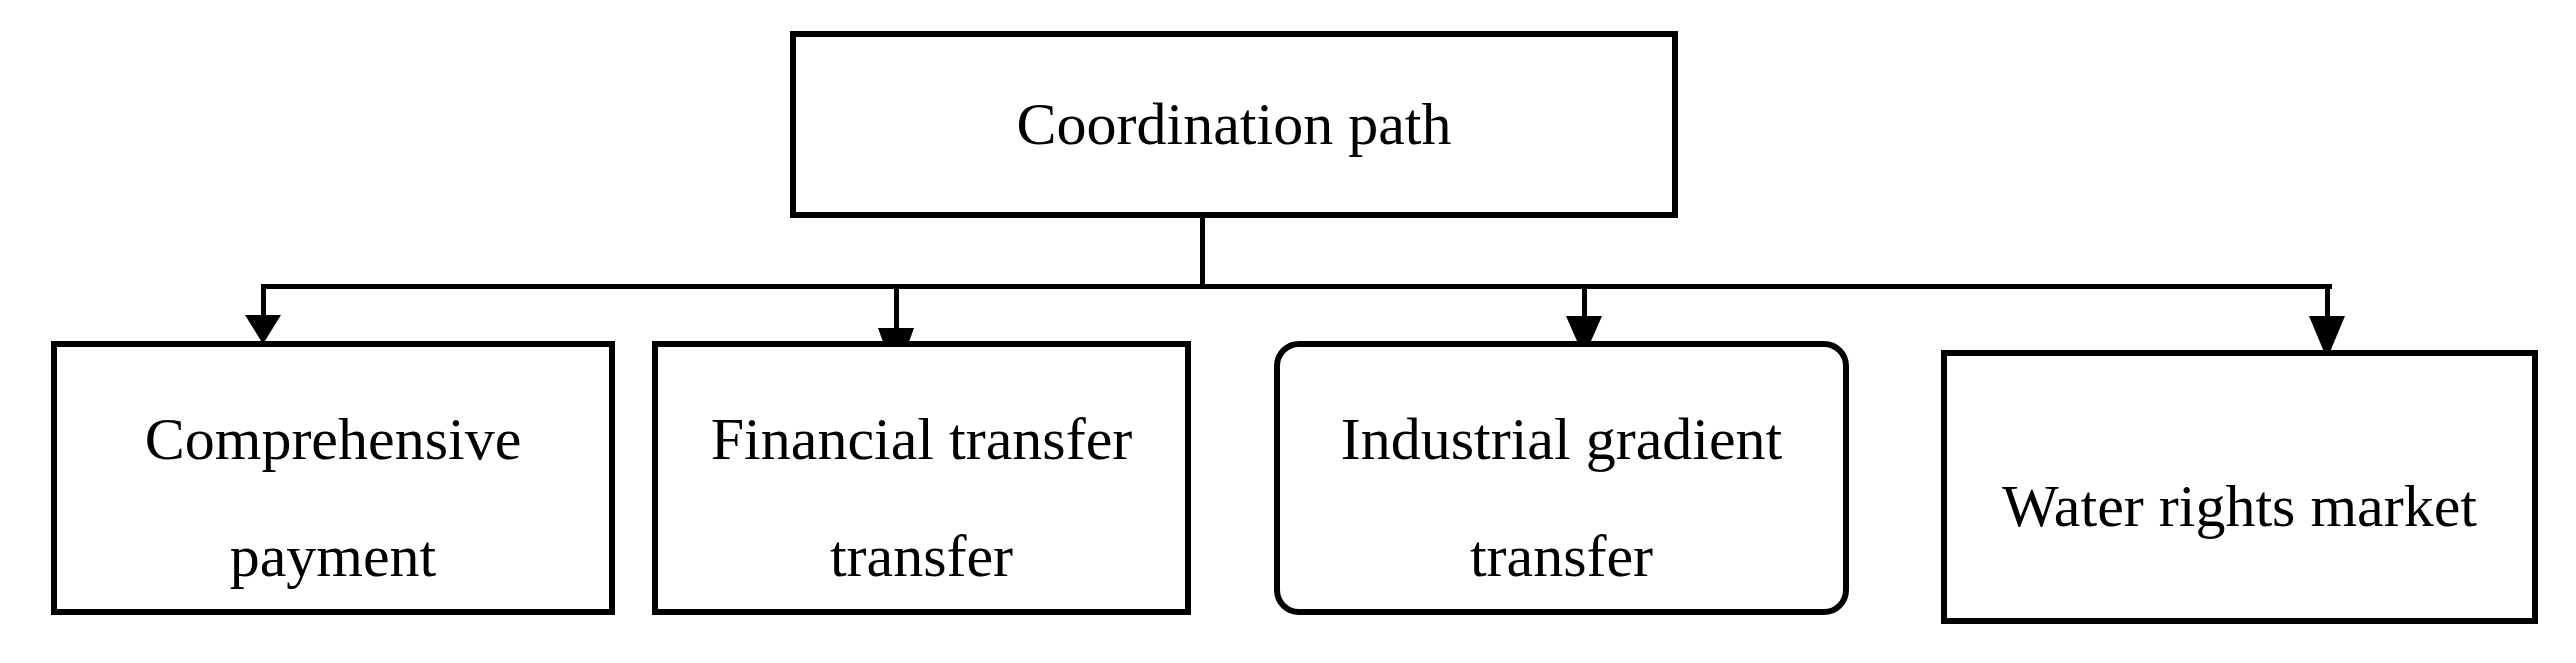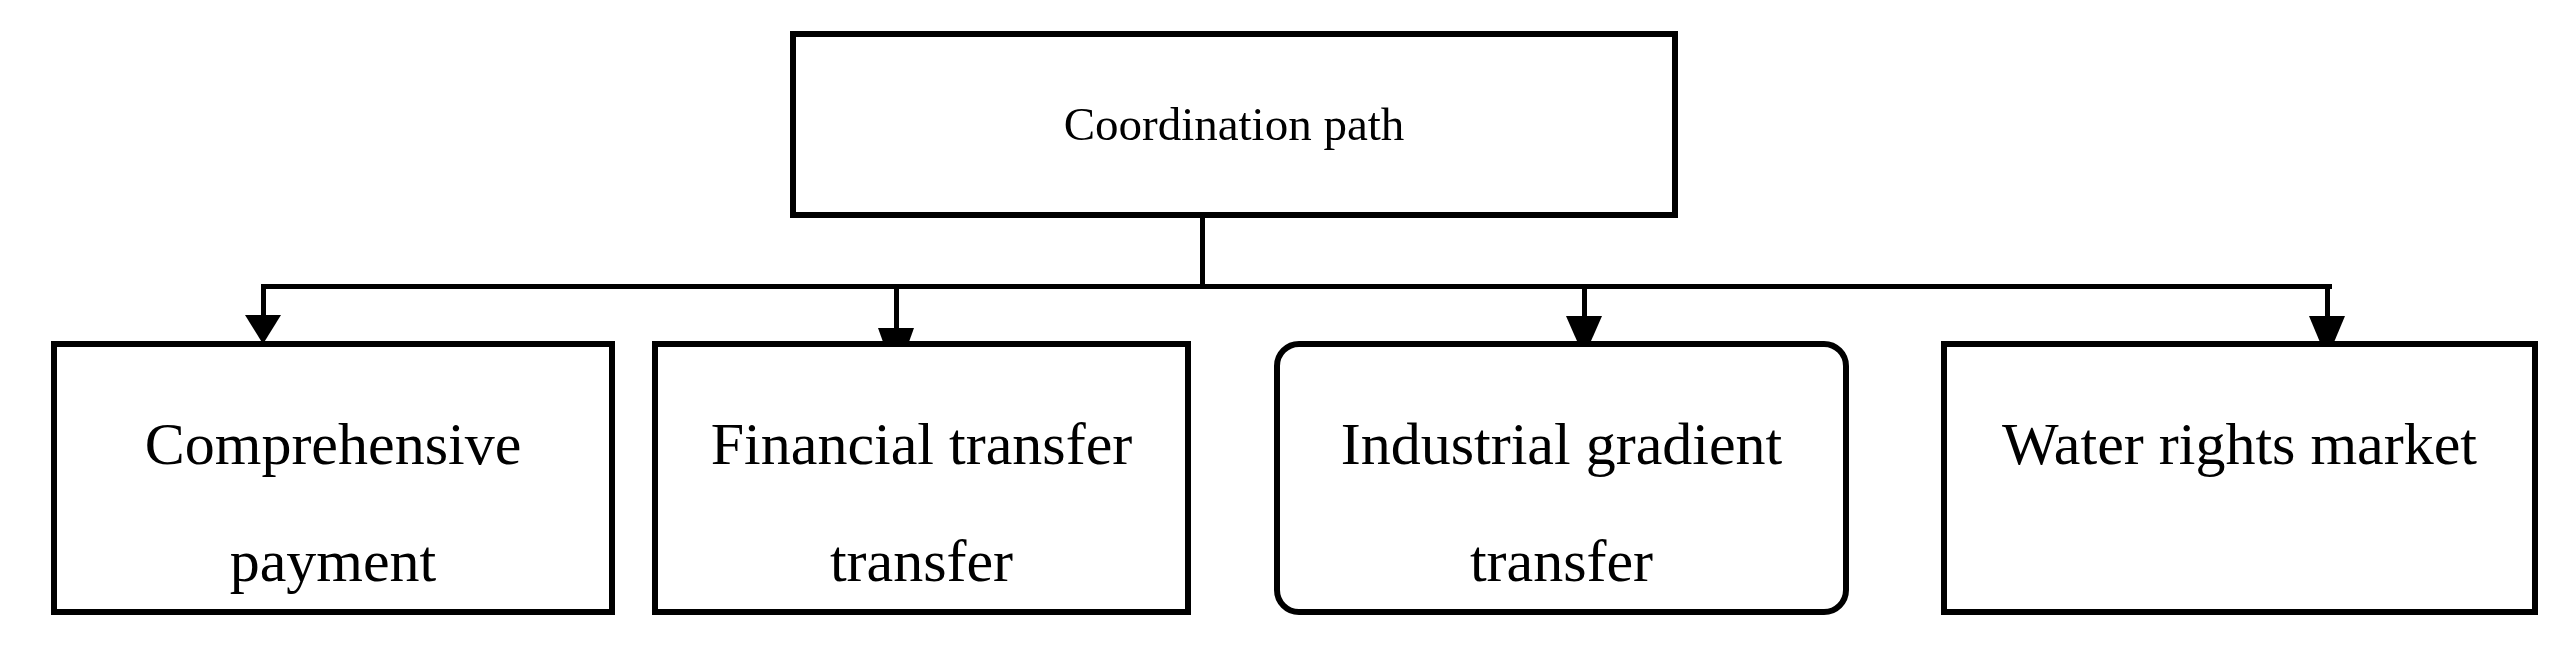--- a/index.html
+++ b/index.html
@@ -23,34 +23,34 @@
     border: 6px solid #000000;
     background: #ffffff;
   }
   .node-root {
     left: 790px; top: 31px; width: 888px; height: 187px;
     display: flex;
     align-items: center;
     justify-content: center;
   }
   .node-root .label {
-    font-size: 47px;
+    font-size: 60px;
     line-height: 117px;
     white-space: nowrap;
   }
   .node-child {
     top: 341px;
     height: 274px;
   }
   .child-text {
     position: absolute;
     left: 0; right: 0; top: 0; bottom: 0;
     display: flex;
     flex-direction: column;
-    justify-content: flex-start;
+    justify-content: center;
     padding-top: 39px;
     text-align: center;
   }
   .child-text .line {
     display: block;
     font-size: 60px;
     line-height: 117px;
     white-space: nowrap;
   }
   .conn {
@@ -61,21 +61,21 @@
     position: absolute;
     width: 0;
     height: 0;
     border-left: 18.6px solid transparent;
     border-right: 18.6px solid transparent;
     
   }
   #c1 { left: 51px;   width: 564px; }
   #c2 { left: 652px;  width: 539px; }
   #c3 { left: 1274px; width: 575px; border-radius: 25px; }
-  #c4 { left: 1941px; width: 597px; }
+  #c4 { left: 1941px; width: 597px; margin-top: 9px; }
 </style>
 </head>
 <body>
 
 <div class="canvas">
 
   <div class="node node-root">
     <span class="label">Coordination path</span>
   </div>
 

